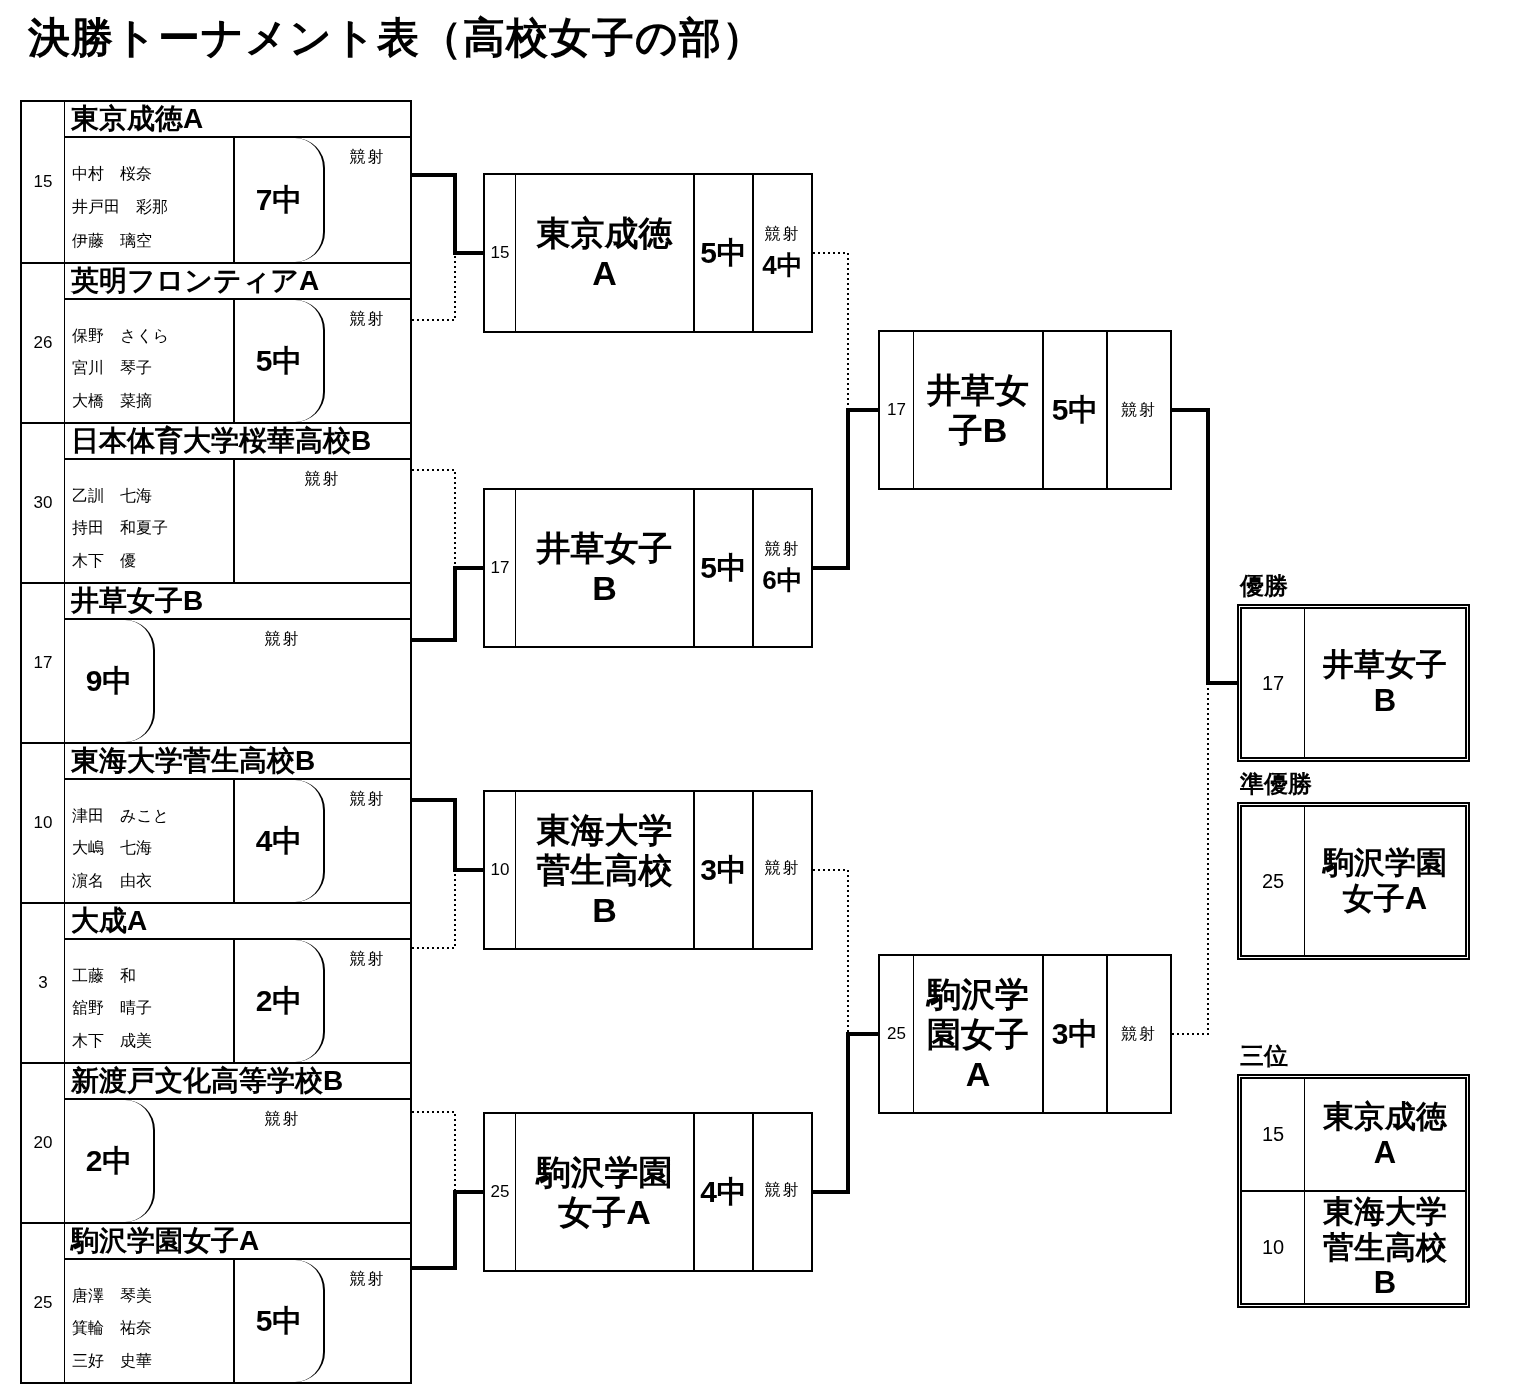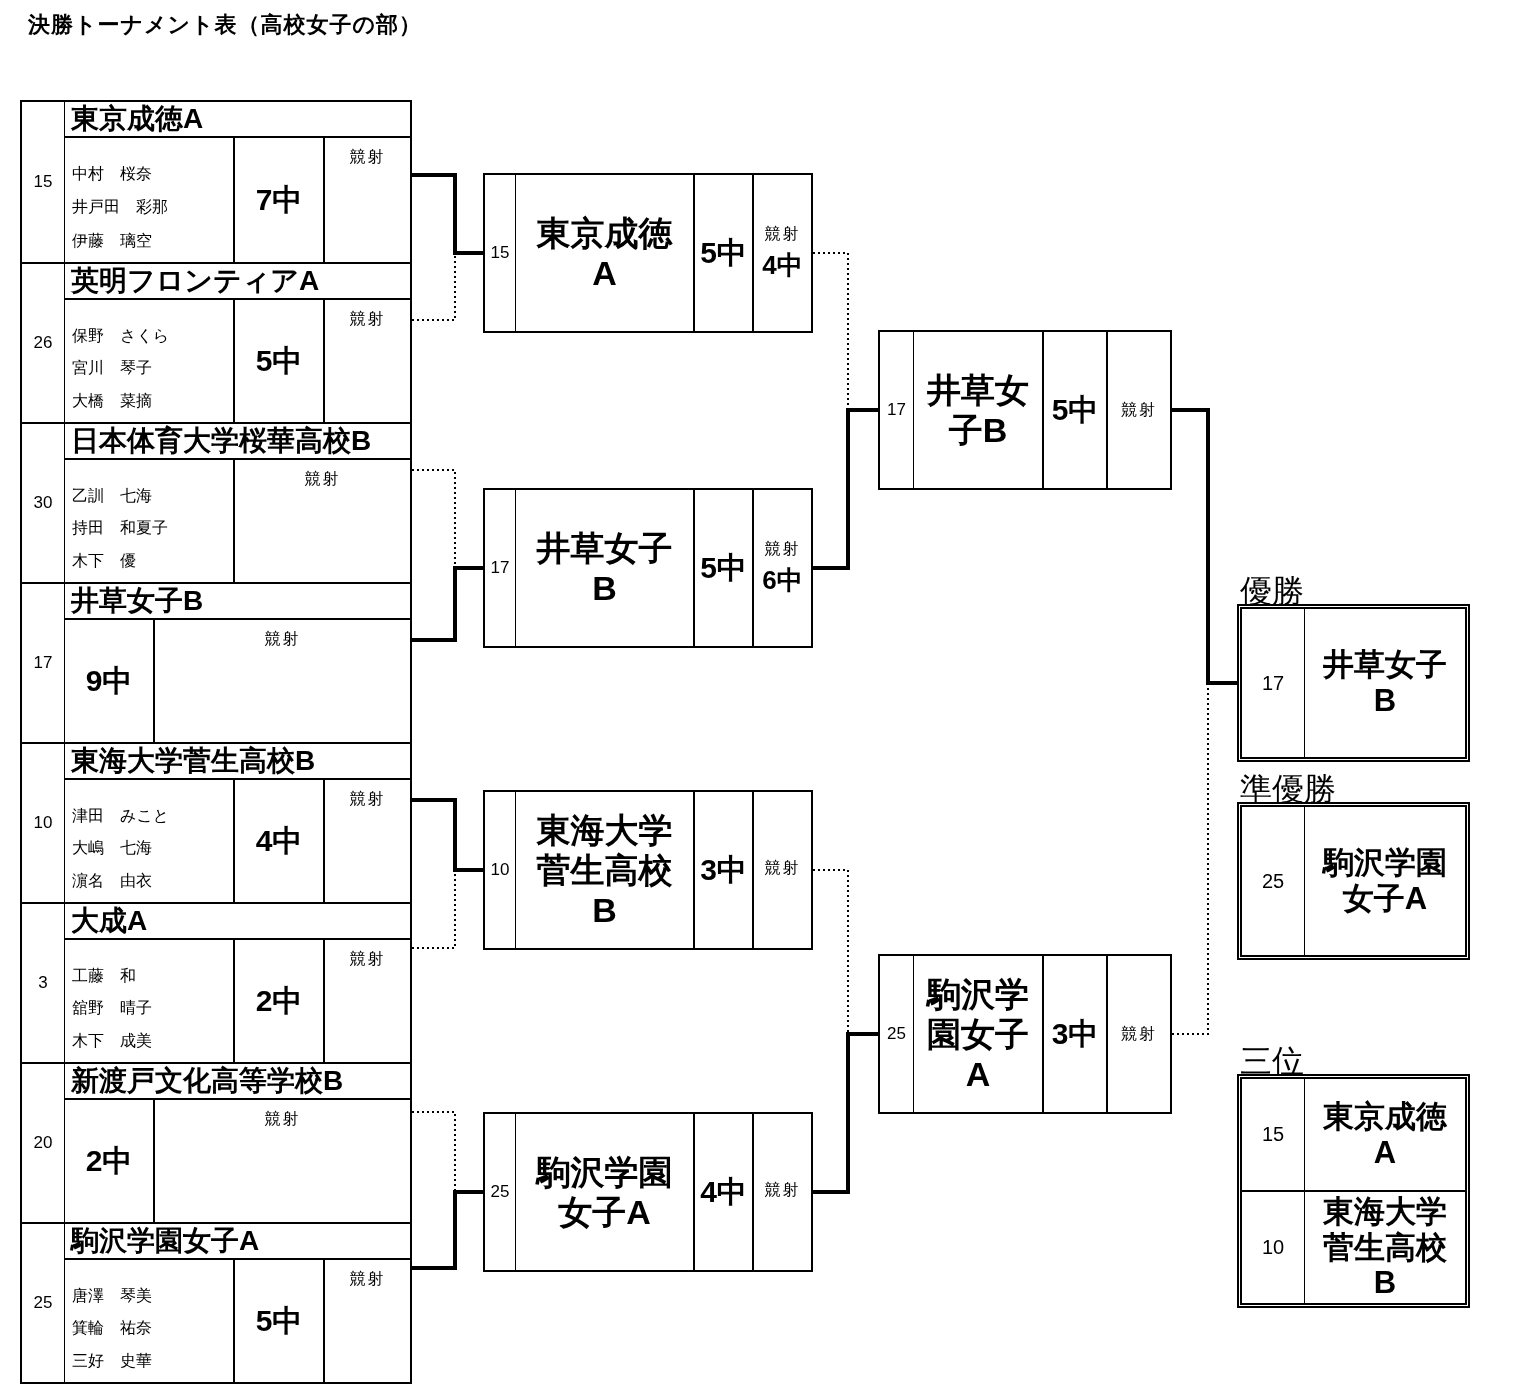--- a/index.html
+++ b/index.html
@@ -7,21 +7,21 @@
   .page {
     position: relative;
     width: 1520px; height: 1388px;
     background: #fff;
     color: #000;
     font-family: "Liberation Sans", sans-serif;
     overflow: hidden;
   }
   .title {
     position: absolute; left: 28px; top: 10px;
-    font-size: 22px; font-weight: bold; letter-spacing: 1px;
+    font-size: 42px; font-weight: bold; letter-spacing: 1px;
   }
   svg.wires { position: absolute; left: 0; top: 0; z-index: 1; }
 
   
   .r1table {
     position: absolute; left: 20px; top: 100px; width: 392px;
     border: 2px solid #000; background: #fff; z-index: 2;
   }
   .r1block { display: flex; height: 160px; border-top: 2px solid #000; }
   .r1block:first-child { border-top: none; }
@@ -38,21 +38,21 @@
   }
   .r1body { flex: 1; display: flex; }
   .r1players {
     width: 170px; border-right: 2px solid #000;
     display: flex; flex-direction: column; justify-content: space-around;
     padding: 20px 0 4px 7px; font-size: 16px;
   }
   .r1score {
     width: 90px; border-right: 2px solid #000;
     display: flex; align-items: center; justify-content: center;
-    font-size: 30px; font-weight: 600;
+    font-size: 30px; font-weight: 600; border-radius: 30px;
   }
   .r1kyosha { flex: 1; text-align: center; padding-top: 9px; font-size: 16px; letter-spacing: 2px; }
 
   
   .rbox {
     position: absolute; left: 483px; width: 330px; height: 160px;
     border: 2px solid #000; background: #fff; display: flex; z-index: 2;
   }
   .rb-seed { width: 31px; border-right: 1px solid #000; display: flex; align-items: center; justify-content: center; font-size: 17px; }
   .rb-name {
@@ -72,21 +72,21 @@
   .sf-seed { width: 34px; border-right: 1px solid #000; display: flex; align-items: center; justify-content: center; font-size: 17px; }
   .sf-name {
     width: 130px; border-right: 2px solid #000;
     display: flex; align-items: center; justify-content: center; text-align: center;
     font-size: 34px; font-weight: bold; line-height: 1.18; padding: 0 6px;
   }
   .sf-score { width: 64px; border-right: 2px solid #000; display: flex; align-items: center; justify-content: center; font-size: 30px; font-weight: 600; }
   .sf-kyosha { flex: 1; display: flex; align-items: center; justify-content: center; font-size: 16px; letter-spacing: 2px; }
 
   
-  .reslabel { position: absolute; left: 1240px; font-size: 32px; font-weight: normal; z-index: 2; }
+  .reslabel { position: absolute; left: 1240px; font-size: 24px; font-weight: bold; z-index: 2; }
   .resbox {
     position: absolute; left: 1237px; width: 233px;
     border: 5px double #000; background: #fff; display: flex; z-index: 2;
   }
   .res-seed { width: 63px; border-right: 1px solid #000; display: flex; align-items: center; justify-content: center; font-size: 20px; }
   .res-name {
     flex: 1; display: flex; align-items: center; justify-content: center; text-align: center;
     font-size: 31px; font-weight: bold; line-height: 1.15; padding: 0 12px;
   }
   .thirdwrap { position: absolute; left: 1237px; top: 1074px; width: 233px; height: 234px;

